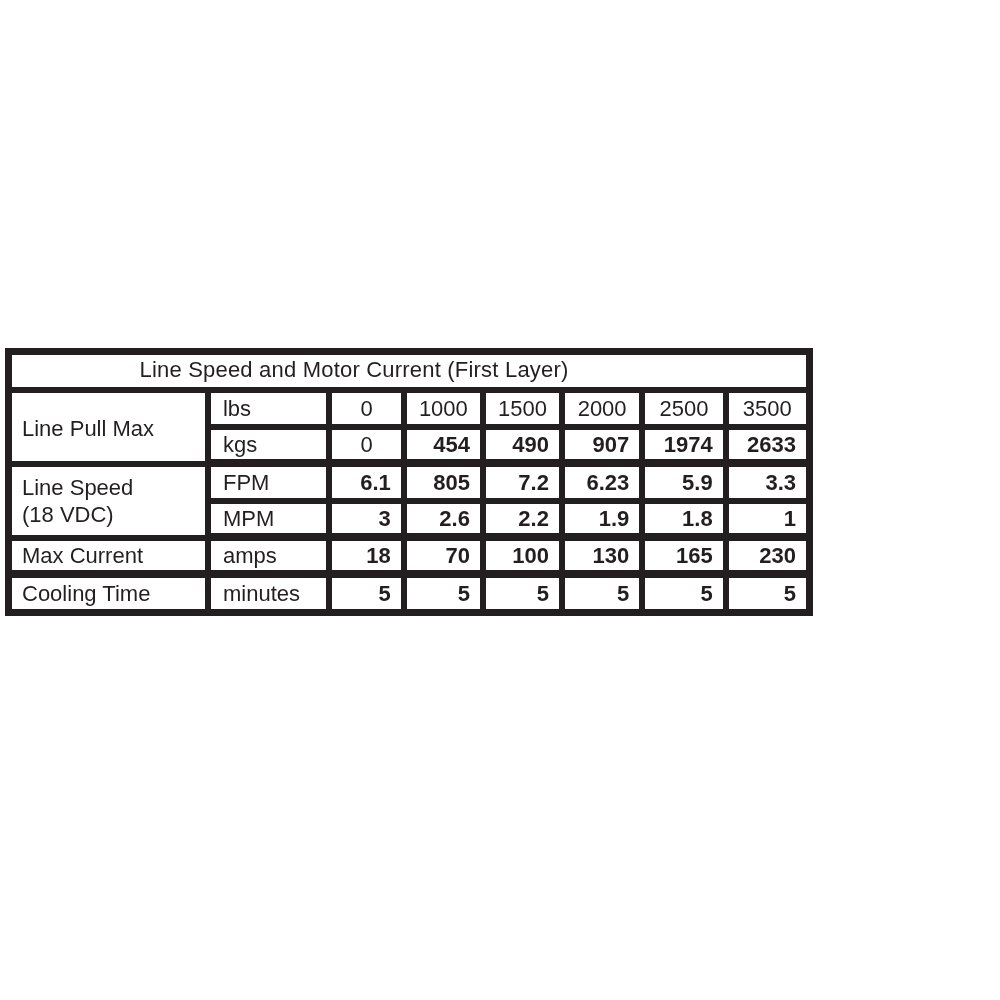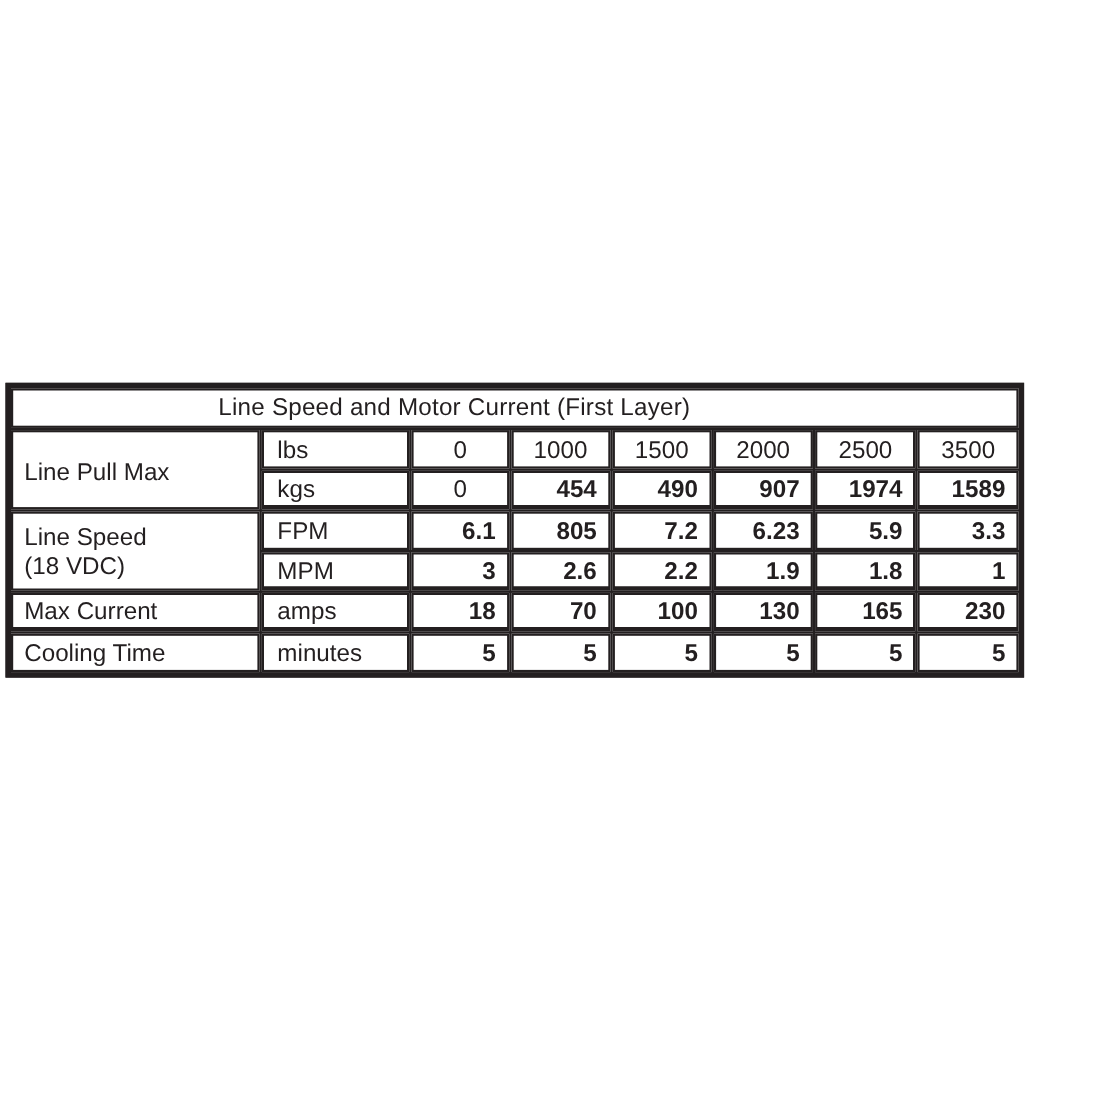--- a/index.html
+++ b/index.html
@@ -14,21 +14,21 @@
     position: relative;
     width: 1000px;
     height: 1000px;
     background: #ffffff;
     overflow: hidden;
   }
   table.spec {
     position: absolute;
     left: 5px;
     top: 348px;
-    width: 926px;
+    width: 808px;
     border-collapse: separate;
     border-spacing: 2px;
     background: #231f20;
     border: 3px solid #231f20;
     table-layout: auto;
   }
   table.spec td {
     background: #ffffff;
     border: 2px solid #231f20;
     box-sizing: border-box;
@@ -95,21 +95,21 @@
       <td class="val c">3500</td>
     </tr>
 
     <tr class="ge">
       <td class="unit">kgs</td>
       <td class="val c">0</td>
       <td class="val r">454</td>
       <td class="val r">490</td>
       <td class="val r">907</td>
       <td class="val r">1974</td>
-      <td class="val r">1589</td>
+      <td class="val r">2633</td>
     </tr>
 
     <tr>
       <td class="lbl vmid bb" rowspan="2">
         <div>Line Speed</div>
         <div>(18 VDC)</div>
       </td>
       <td class="unit">FPM</td>
       <td class="val r">6.1</td>
       <td class="val r">805</td>

